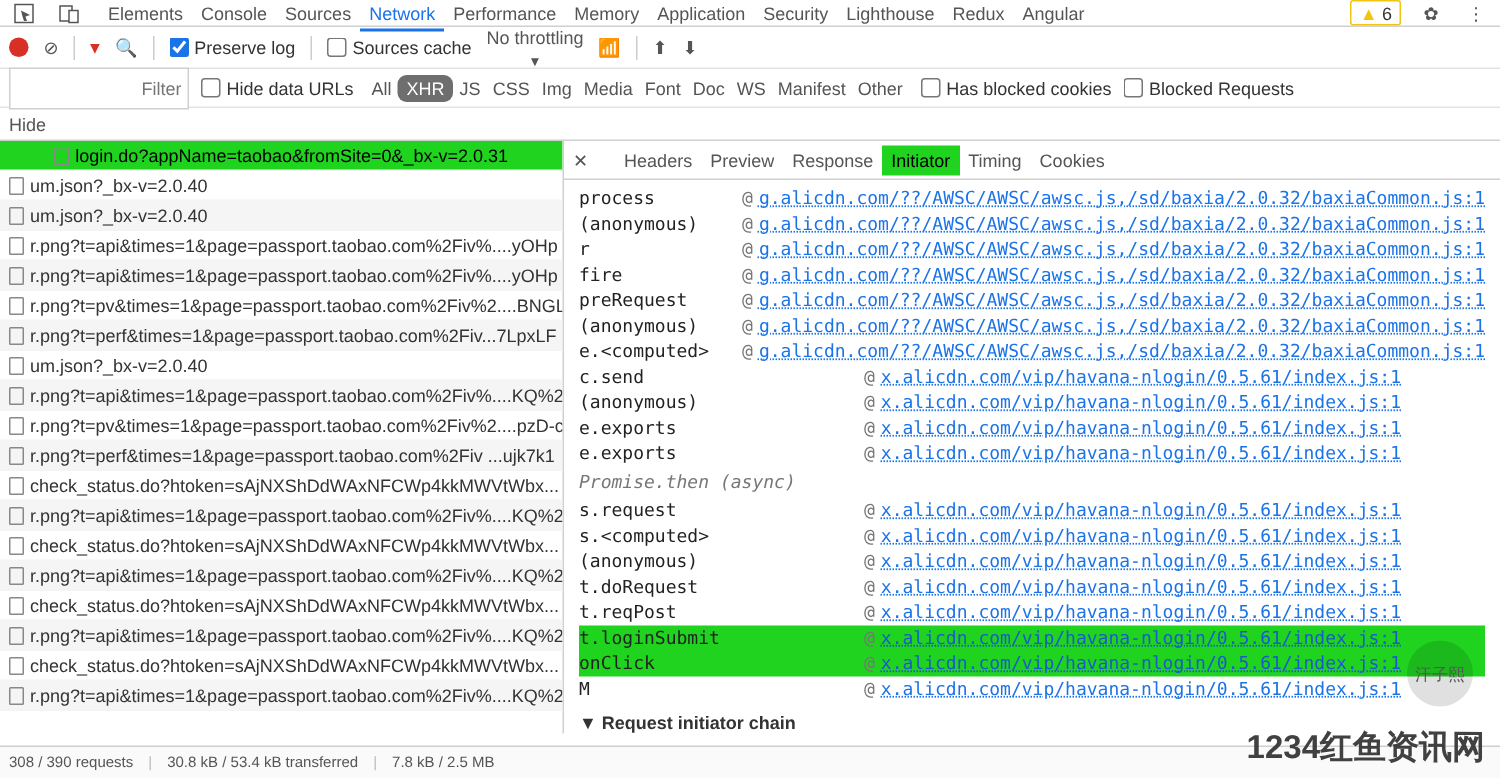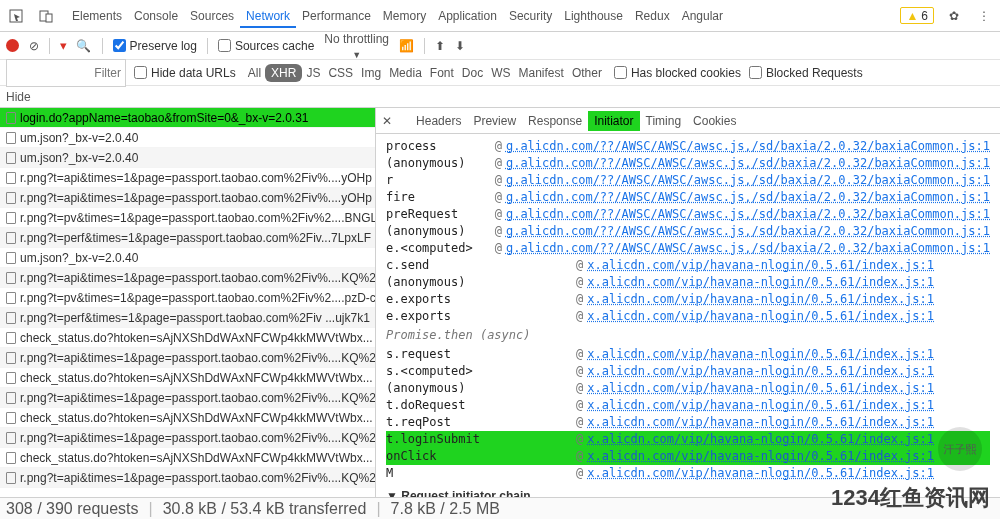--- a/index.html
+++ b/index.html
@@ -10,21 +10,21 @@
     background: #fff;
     width: 1000px;
     height: 519px;
     overflow: hidden;
     position: relative;
   }
   
   .tabs {
     display: flex;
     align-items: center;
-    height: 32px;
+    height: 18px;
     border-bottom: 1px solid #d0d0d0;
     padding: 0 6px;
     gap: 10px;
     color: #555;
   }
   .tabs .icon-btn {
     width: 20px; height: 20px;
     display:flex; align-items:center; justify-content:center;
     color:#555;
   }
@@ -122,20 +122,21 @@
     border-bottom:1px solid #f4f4f4;
     color:#333;
     display:flex;
     align-items:center;
     gap:4px;
   }
   .reqrow.alt { background:#f5f5f5; }
   .reqrow.sel {
     background:#1fd31f;
     color:#000;
+    justify-content:center;
   }
   .docicon { width:10px;height:12px;border:1px solid #888;border-radius:1px;flex:0 0 auto; }
 
   .detail {
     flex:1;
     display:flex;
     flex-direction:column;
     overflow:hidden;
   }
   .detail-tabs {
@@ -175,21 +176,21 @@
   
   .status {
     position:absolute;
     bottom:0;left:0;right:0;
     height:22px;
     border-top:1px solid #d0d0d0;
     display:flex;
     align-items:center;
     gap:10px;
     padding:0 6px;
-    font-size:16px;
+    font-size:10px;
     color:#555;
     background:#fafafa;
   }
   .status .divider{ color:#bbb; }
 
   .watermark {
     position:absolute;
     right:10px;
     bottom:6px;
     font-size:22px;

